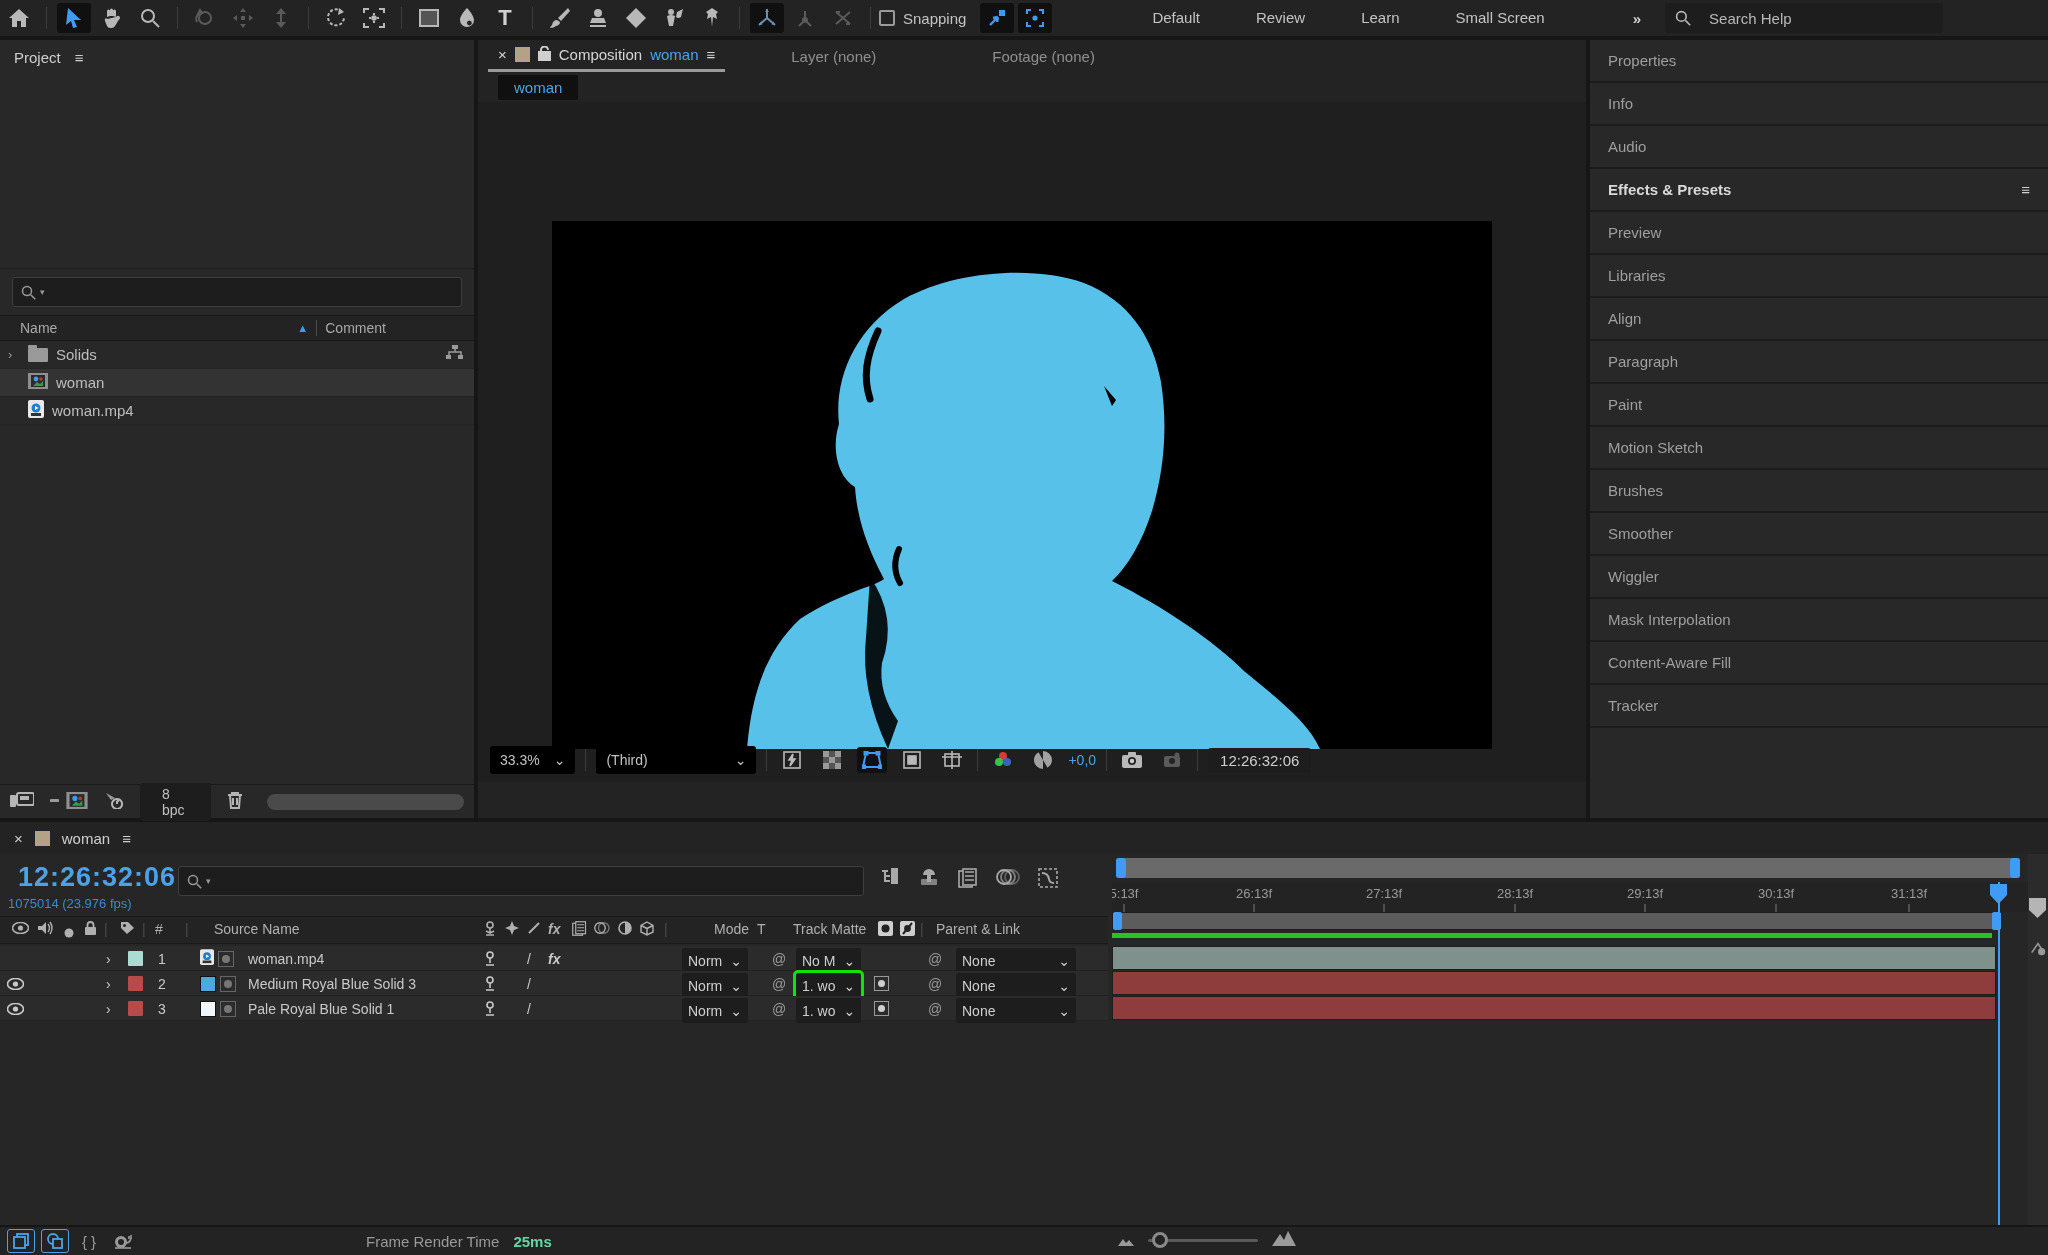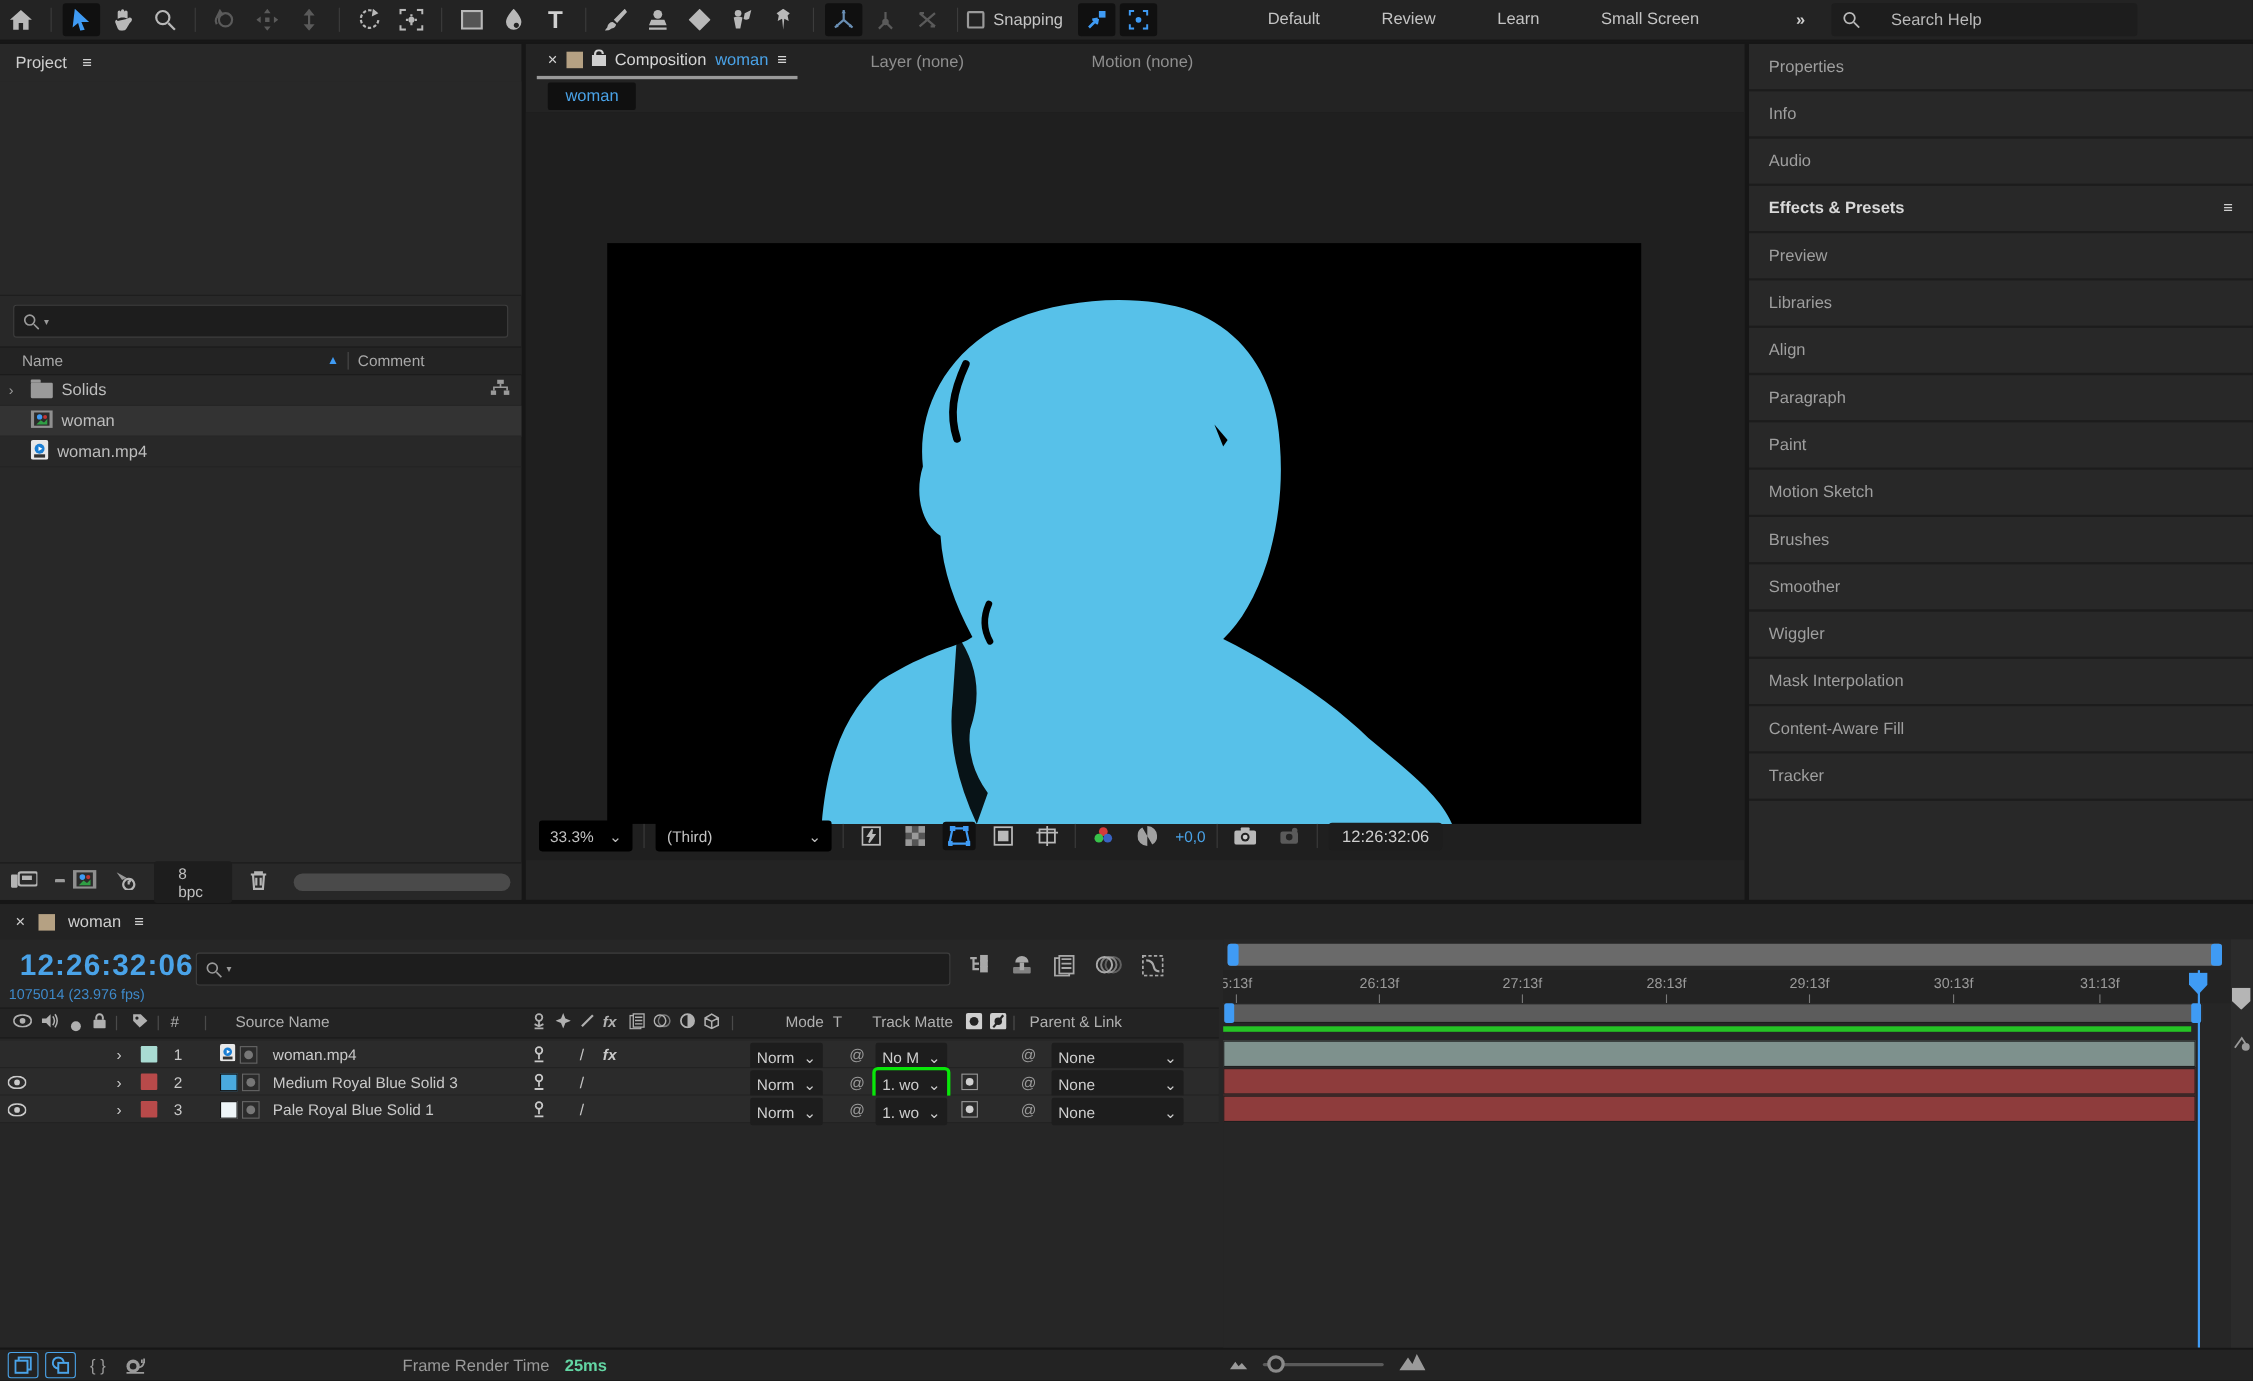--- a/index.html
+++ b/index.html
@@ -16,21 +16,21 @@
   .tool svg { display:block; }
   .tool.disabled { color:#5a5a5a; }
   .tool.active { background:#101010; border-radius:3px; }
   .tb-sep { width:1px; height:22px; background:#3c3c3c; margin:0 8px; flex:0 0 auto; }
   .snap-box { width:16px; height:16px; border:2px solid #9a9a9a; border-radius:2px; margin-right:8px; }
   .snap-icon { background:#101010; border-radius:3px; color:#3f9bf4; }
   .workspaces { display:flex; margin-left:70px; gap:0; }
   .ws-tab { padding:0 28px; color:#c4c4c4; line-height:38px; }
   .overflow-chevrons { color:#cfcfcf; margin:0 26px 0 60px; font-weight:bold; letter-spacing:-2px; }
   #help-search { width:278px; height:30px; background:#1d1d1d; border-radius:3px;
-                 display:flex; align-items:center; padding:0 10px; gap:28px; color:#b9b9b9; }
+                 display:flex; align-items:center; padding:0 10px; gap:18px; color:#b9b9b9; }
 
   
   #project-panel { left:0; top:40px; width:474px; height:778px; }
   #project-header { height:34px; display:flex; align-items:center; padding:0 14px; gap:14px; color:#cfcfcf; }
   #project-preview { height:195px; background:#282828; border-bottom:1px solid #1d1d1d; }
   .searchbox { height:30px; background:#1d1d1d; border:1px solid #3e3e3e; border-radius:3px;
                display:flex; align-items:center; padding:0 8px; gap:4px; color:#9a9a9a; }
   #project-search { margin:8px 12px; }
   #project-cols { height:26px; background:#232323; display:flex; align-items:center;
                   border-top:1px solid #1b1b1b; border-bottom:1px solid #1b1b1b; font-size:14px; }
@@ -361,21 +361,21 @@
             <path d="M3 6 V4 a3.5 3.5 0 0 1 7 0"></path>
           </svg></span>
       <span>Composition</span>
       <span class="blue">woman</span>
       <span>≡</span>
     </div>
     <div class="vtab" style="margin-left:50px;">
       <span>Layer (none)</span>
     </div>
     <div class="vtab" style="margin-left:90px;">
-      <span>Motion (none)</span>
+      <span>Footage (none)</span>
     </div>
   </div>
   <div id="viewer-subtabs">
     <span class="subtab">woman</span>
   </div>
   <div id="viewer-area">
     <div id="canvas">
       <svg width="940" height="528" viewBox="0 0 940 528">
         <path fill="#57c1e9" d="M195 528
           C 200 468, 216 428, 248 398

